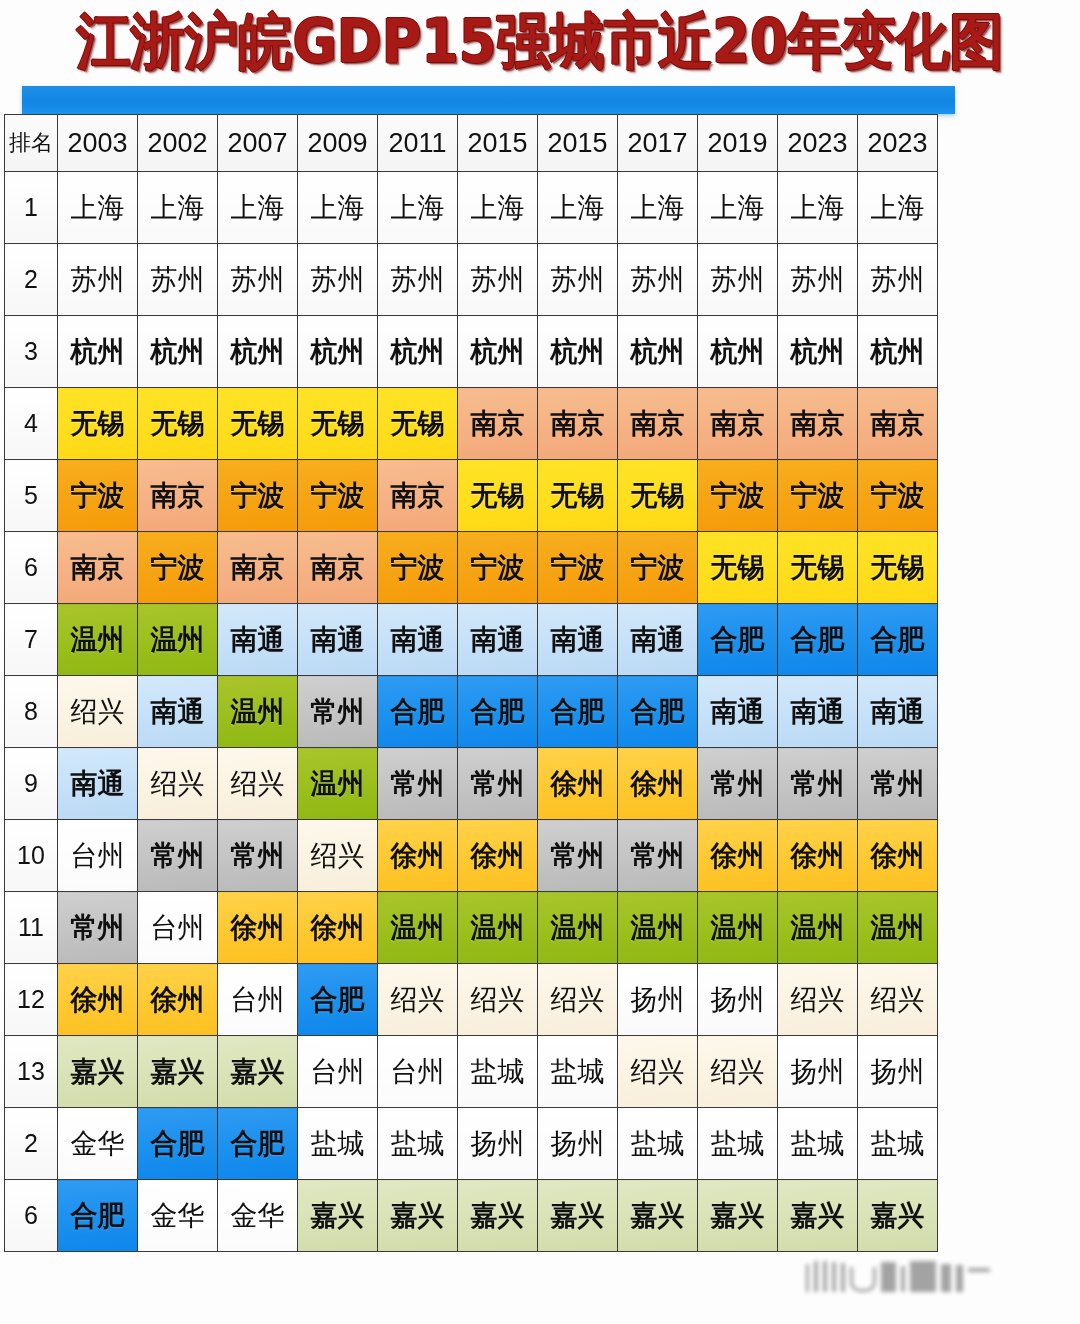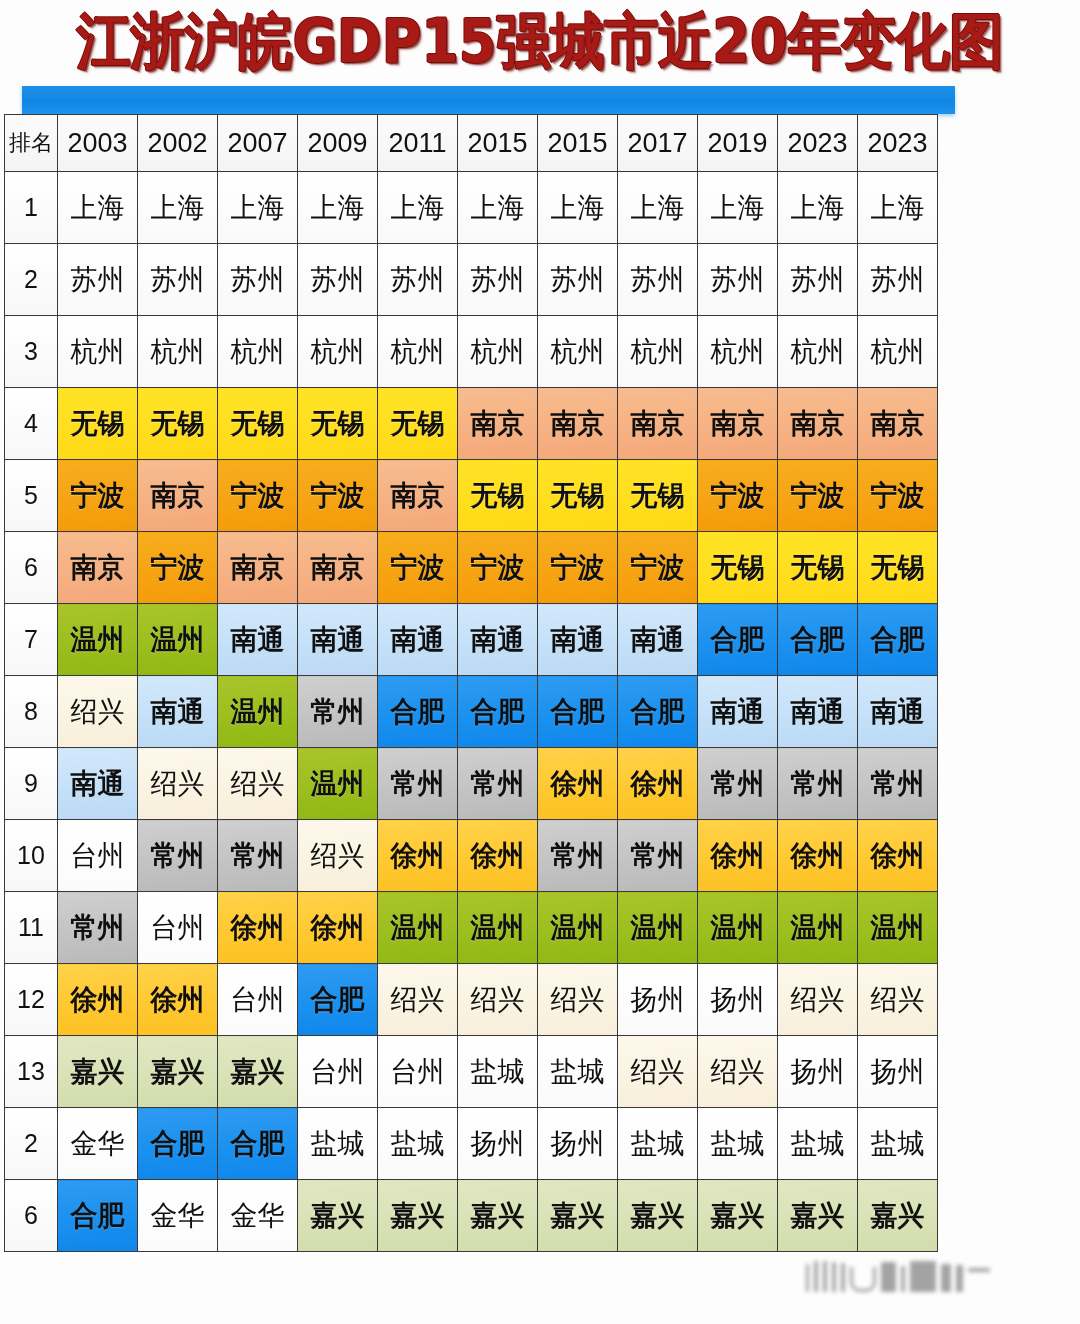--- a/index.html
+++ b/index.html
@@ -67,21 +67,21 @@
   }
   tr.body td{height:71px;}
 
   
   td.c{font-size:28px;color:#101010;position:relative;}
   td.c span{display:block;line-height:1;transform:scaleX(.96);}
 
   
   .city-shanghai{background:linear-gradient(180deg,#ffffff 0%,#f9f9f9 100%);color:#101010;}
   .city-suzhou  {background:linear-gradient(180deg,#ffffff 0%,#f8f8f8 100%);color:#101010;}
-  .city-hangzhou{background:linear-gradient(180deg,#ffffff 0%,#f8f8f8 100%);color:#101010;}
+  .city-hangzhou{background:linear-gradient(180deg,#ffffff 0%,#f8f8f8 100%);color:#101010;font-weight:bold;}
 
   .city-wuxi{
     background:linear-gradient(175deg,#FFE227 0%,#FFDF1F 45%,#FFD814 100%);
     color:#1d1403;font-weight:bold;
     text-shadow:0 1px 0 rgba(255,255,255,.35);
     margin-top:44px;
   }
   .city-ningbo{
     background:linear-gradient(175deg,#F7AE1D 0%,#F6A414 50%,#F59A08 100%);
     color:#8C1B02;font-weight:bold;

